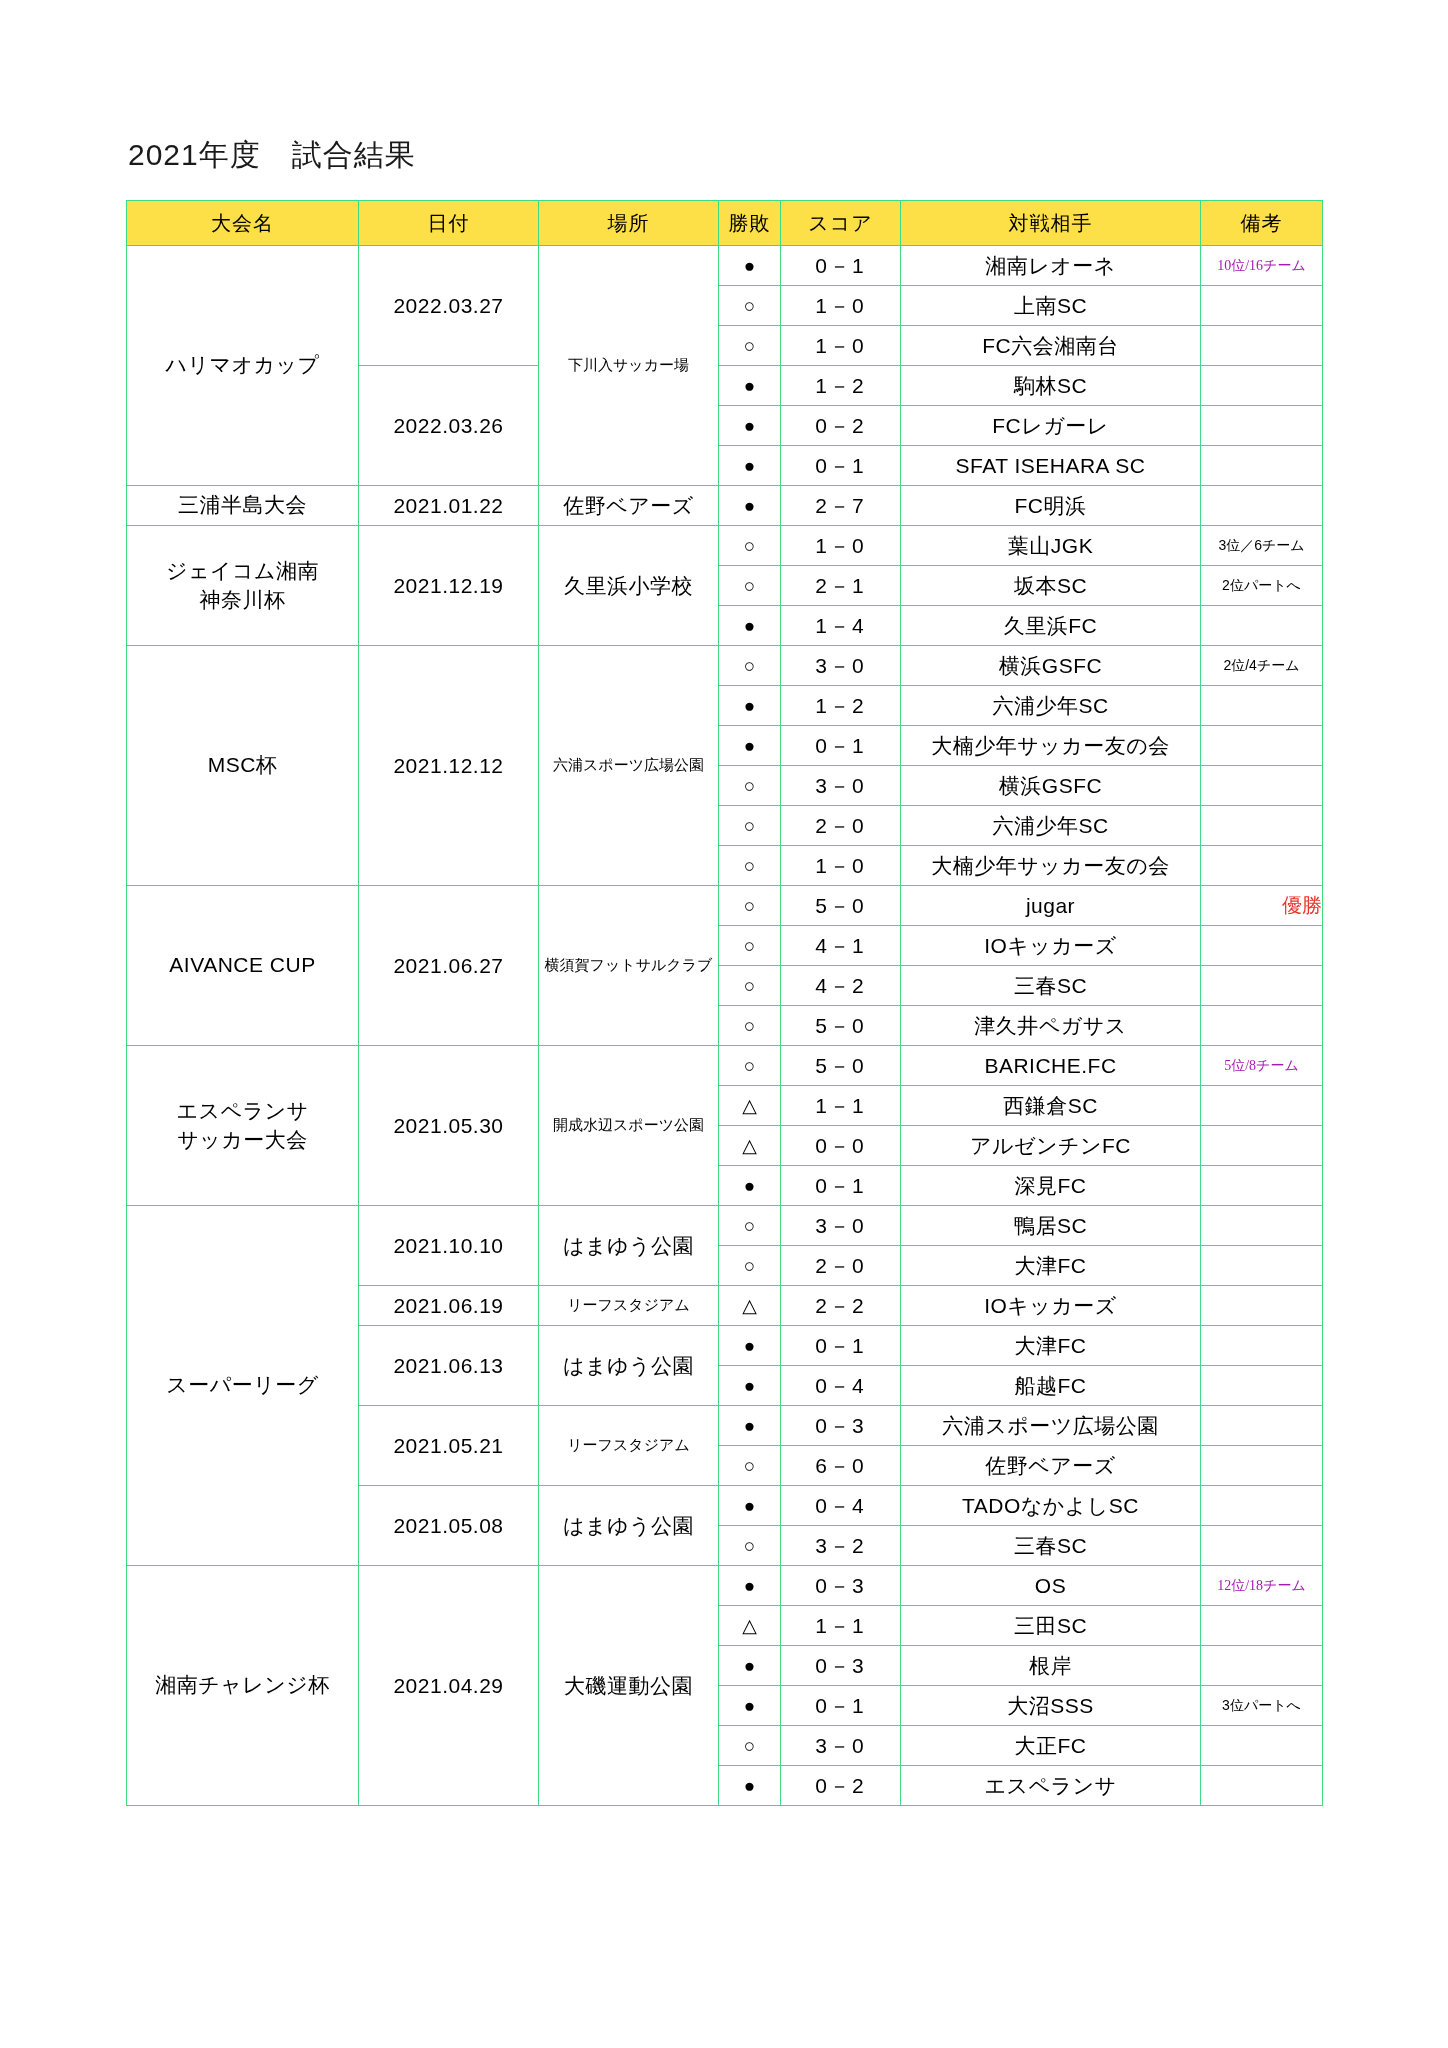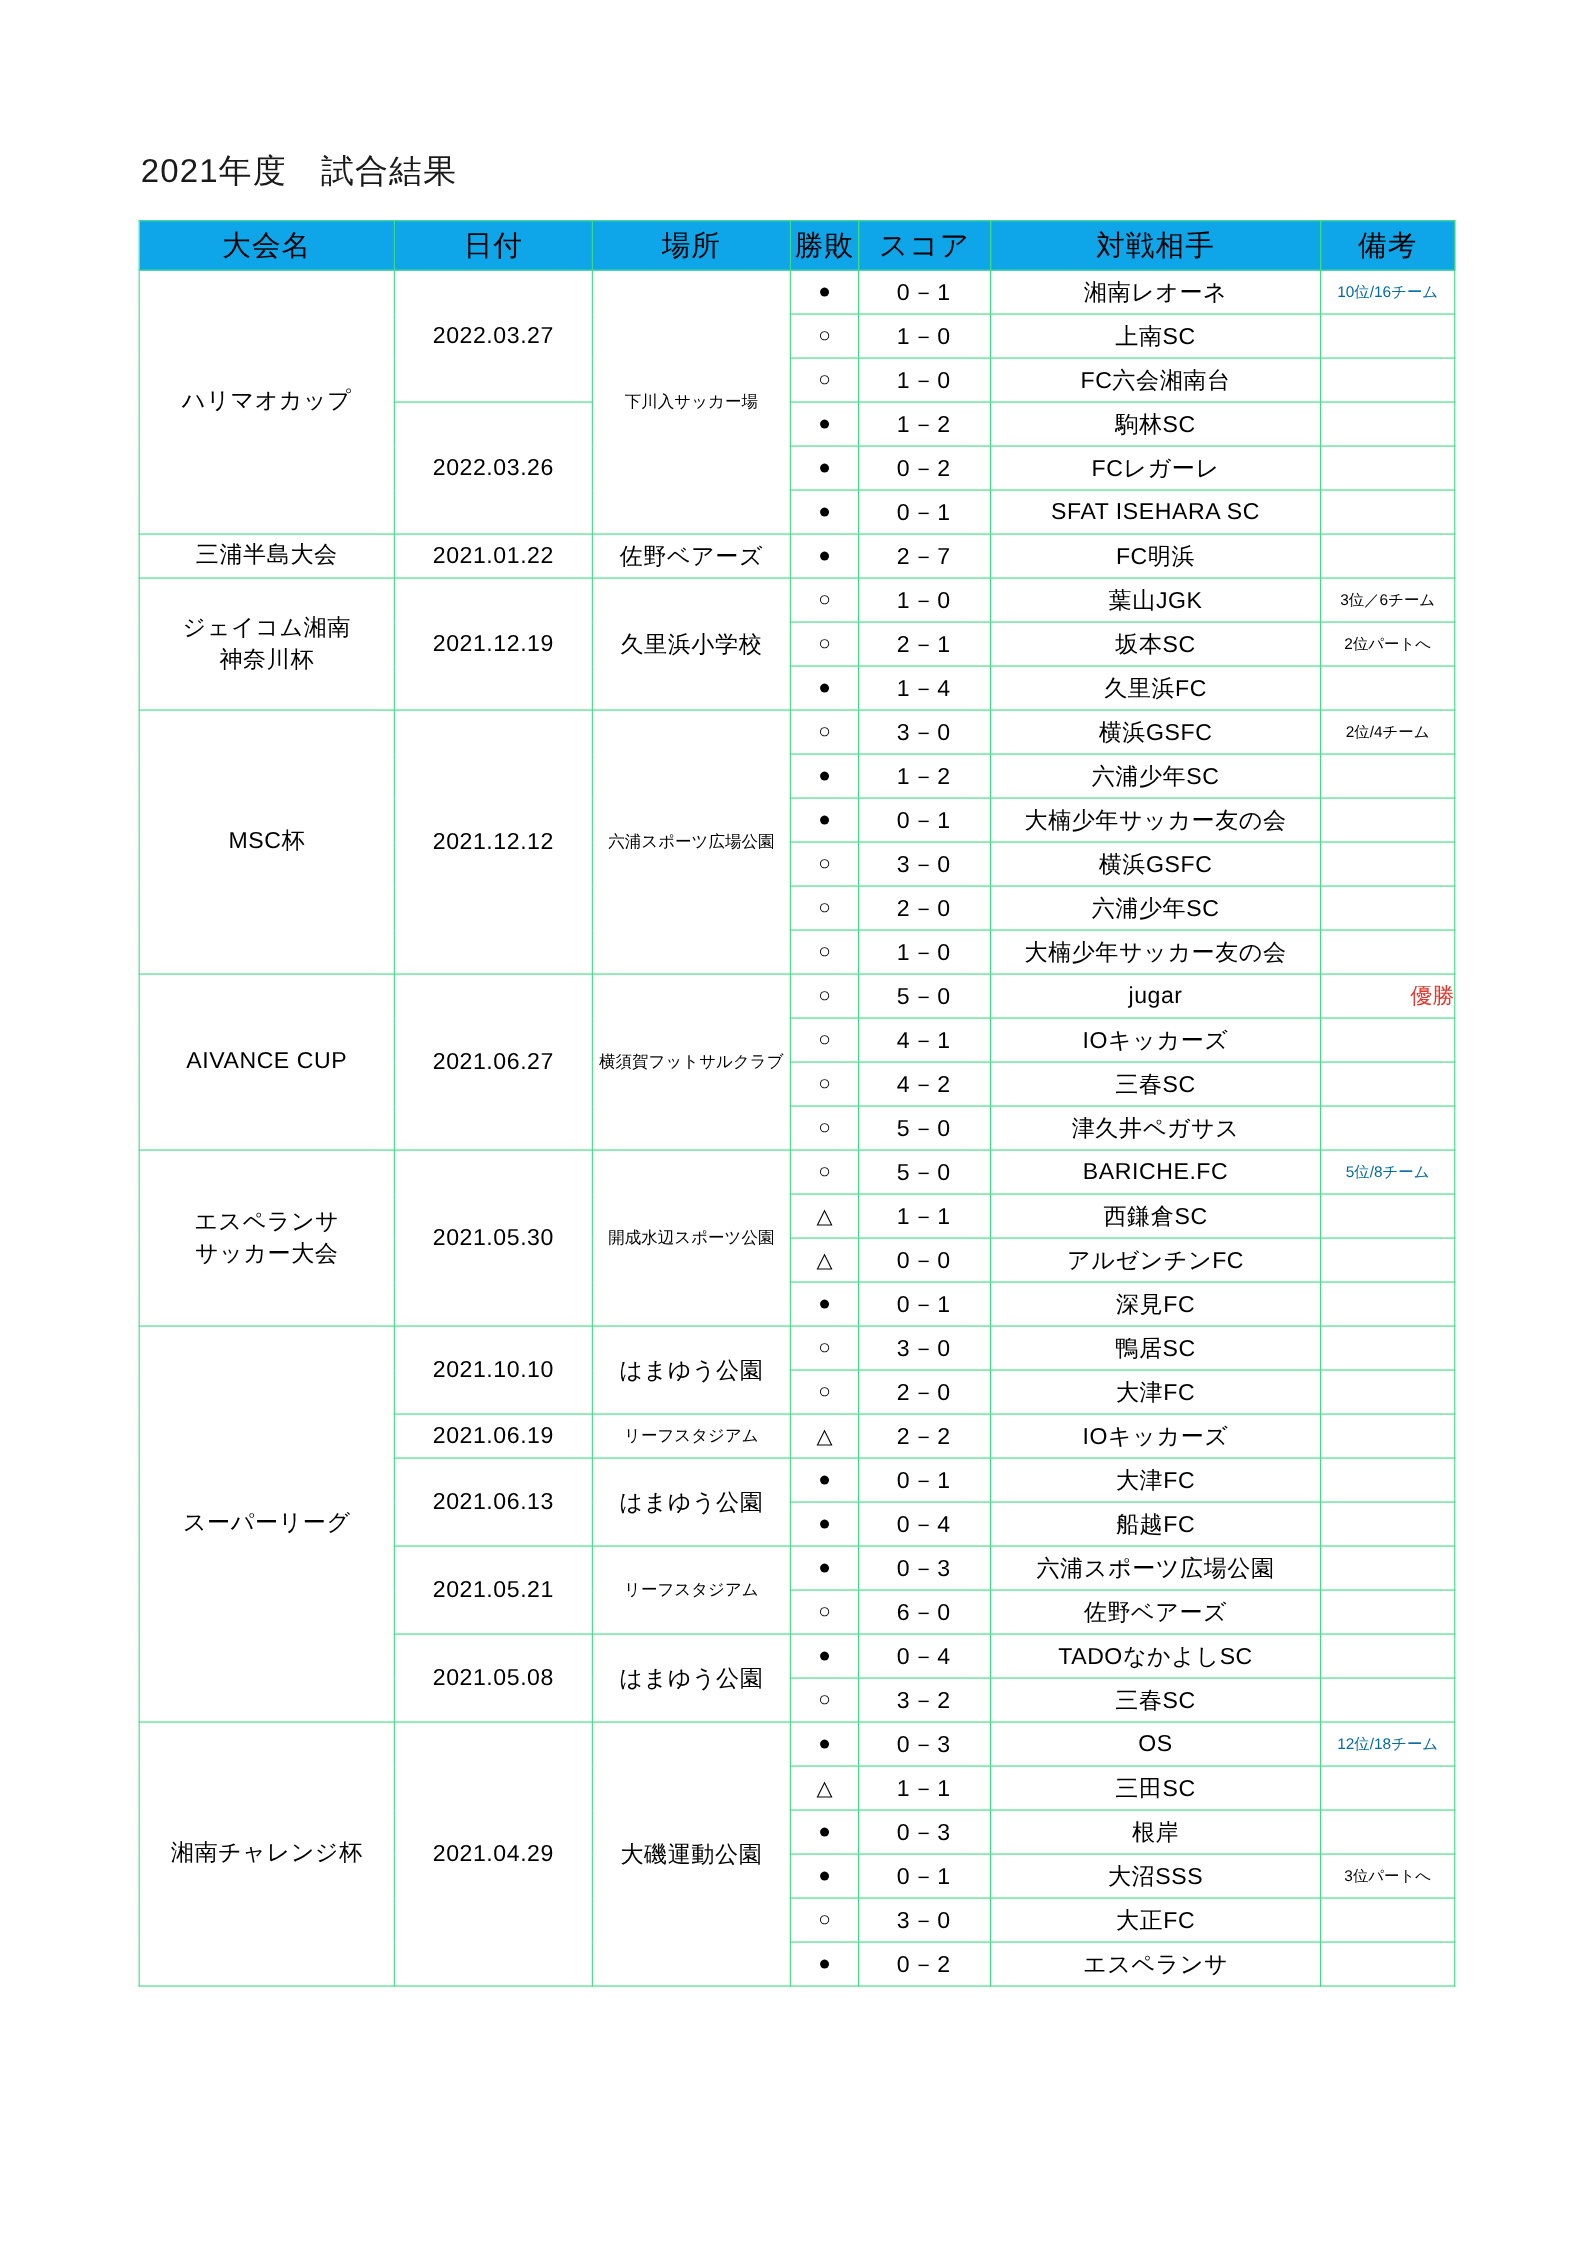--- a/index.html
+++ b/index.html
@@ -40,23 +40,23 @@
   }
   table.results td, table.results th {
     border: 1px solid #3ddc84;
     padding: 0;
     text-align: center;
     vertical-align: middle;
     font-weight: normal;
     color: #000;
   }
   thead th {
-    background: #0ea5e9;
+    background: #fde047;
     height: 44px;
-    font-size: 26px;
+    font-size: 20px;
     letter-spacing: 1px;
   }
   tbody td {
     height: 39px;
     font-size: 20px;
   }
   .col-tournament { width: 232px; }
   .col-date { width: 180px; }
   .col-place { width: 180px; }
   .col-wl { width: 62px; }
@@ -92,21 +92,22 @@
   }
   td.wl {
     font-size: 19px;
   }
   td.note {
     font-size: 14px;
     color: #e8342b;
     letter-spacing: 0;
   }
   td.note.gray {
-    color: #0369a1;
+    color: #a21caf;
+    font-family: Liberation Serif, serif;
   }
   td.note.bold {
     font-size: 20px;
     color: #e8342b;
     text-align: right;
   }
 </style>
 </head>
 <body>
 

